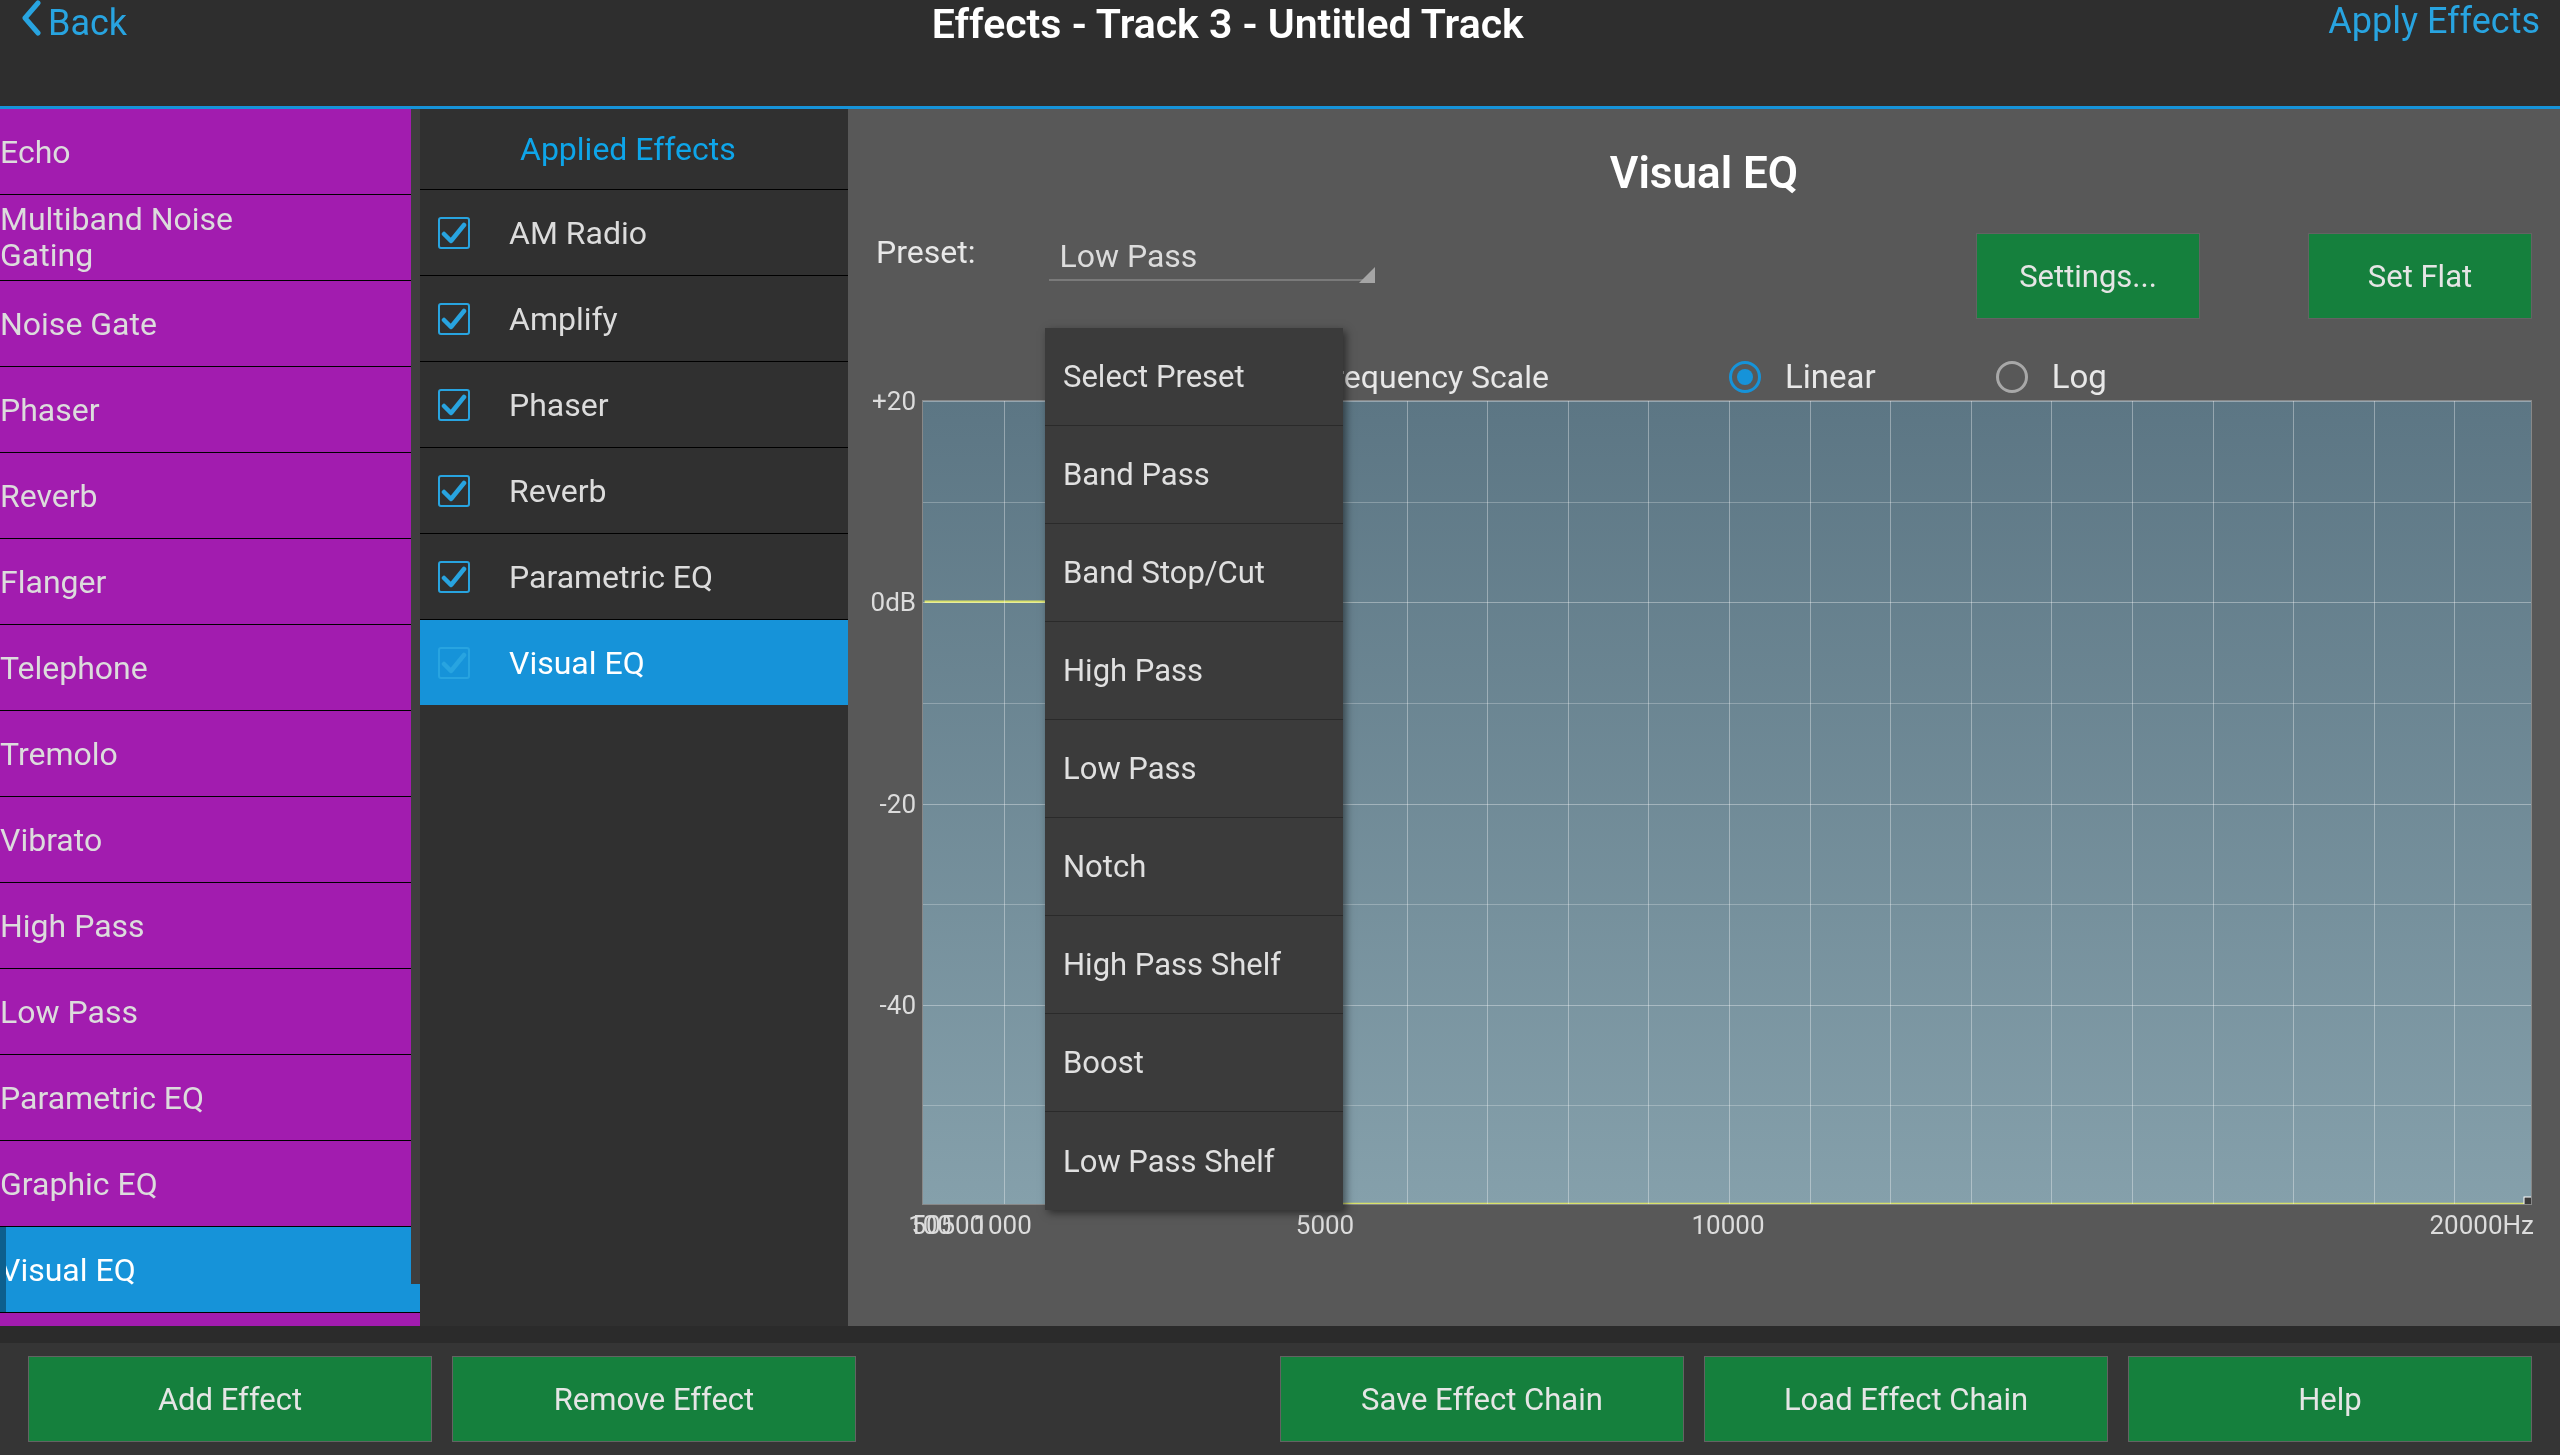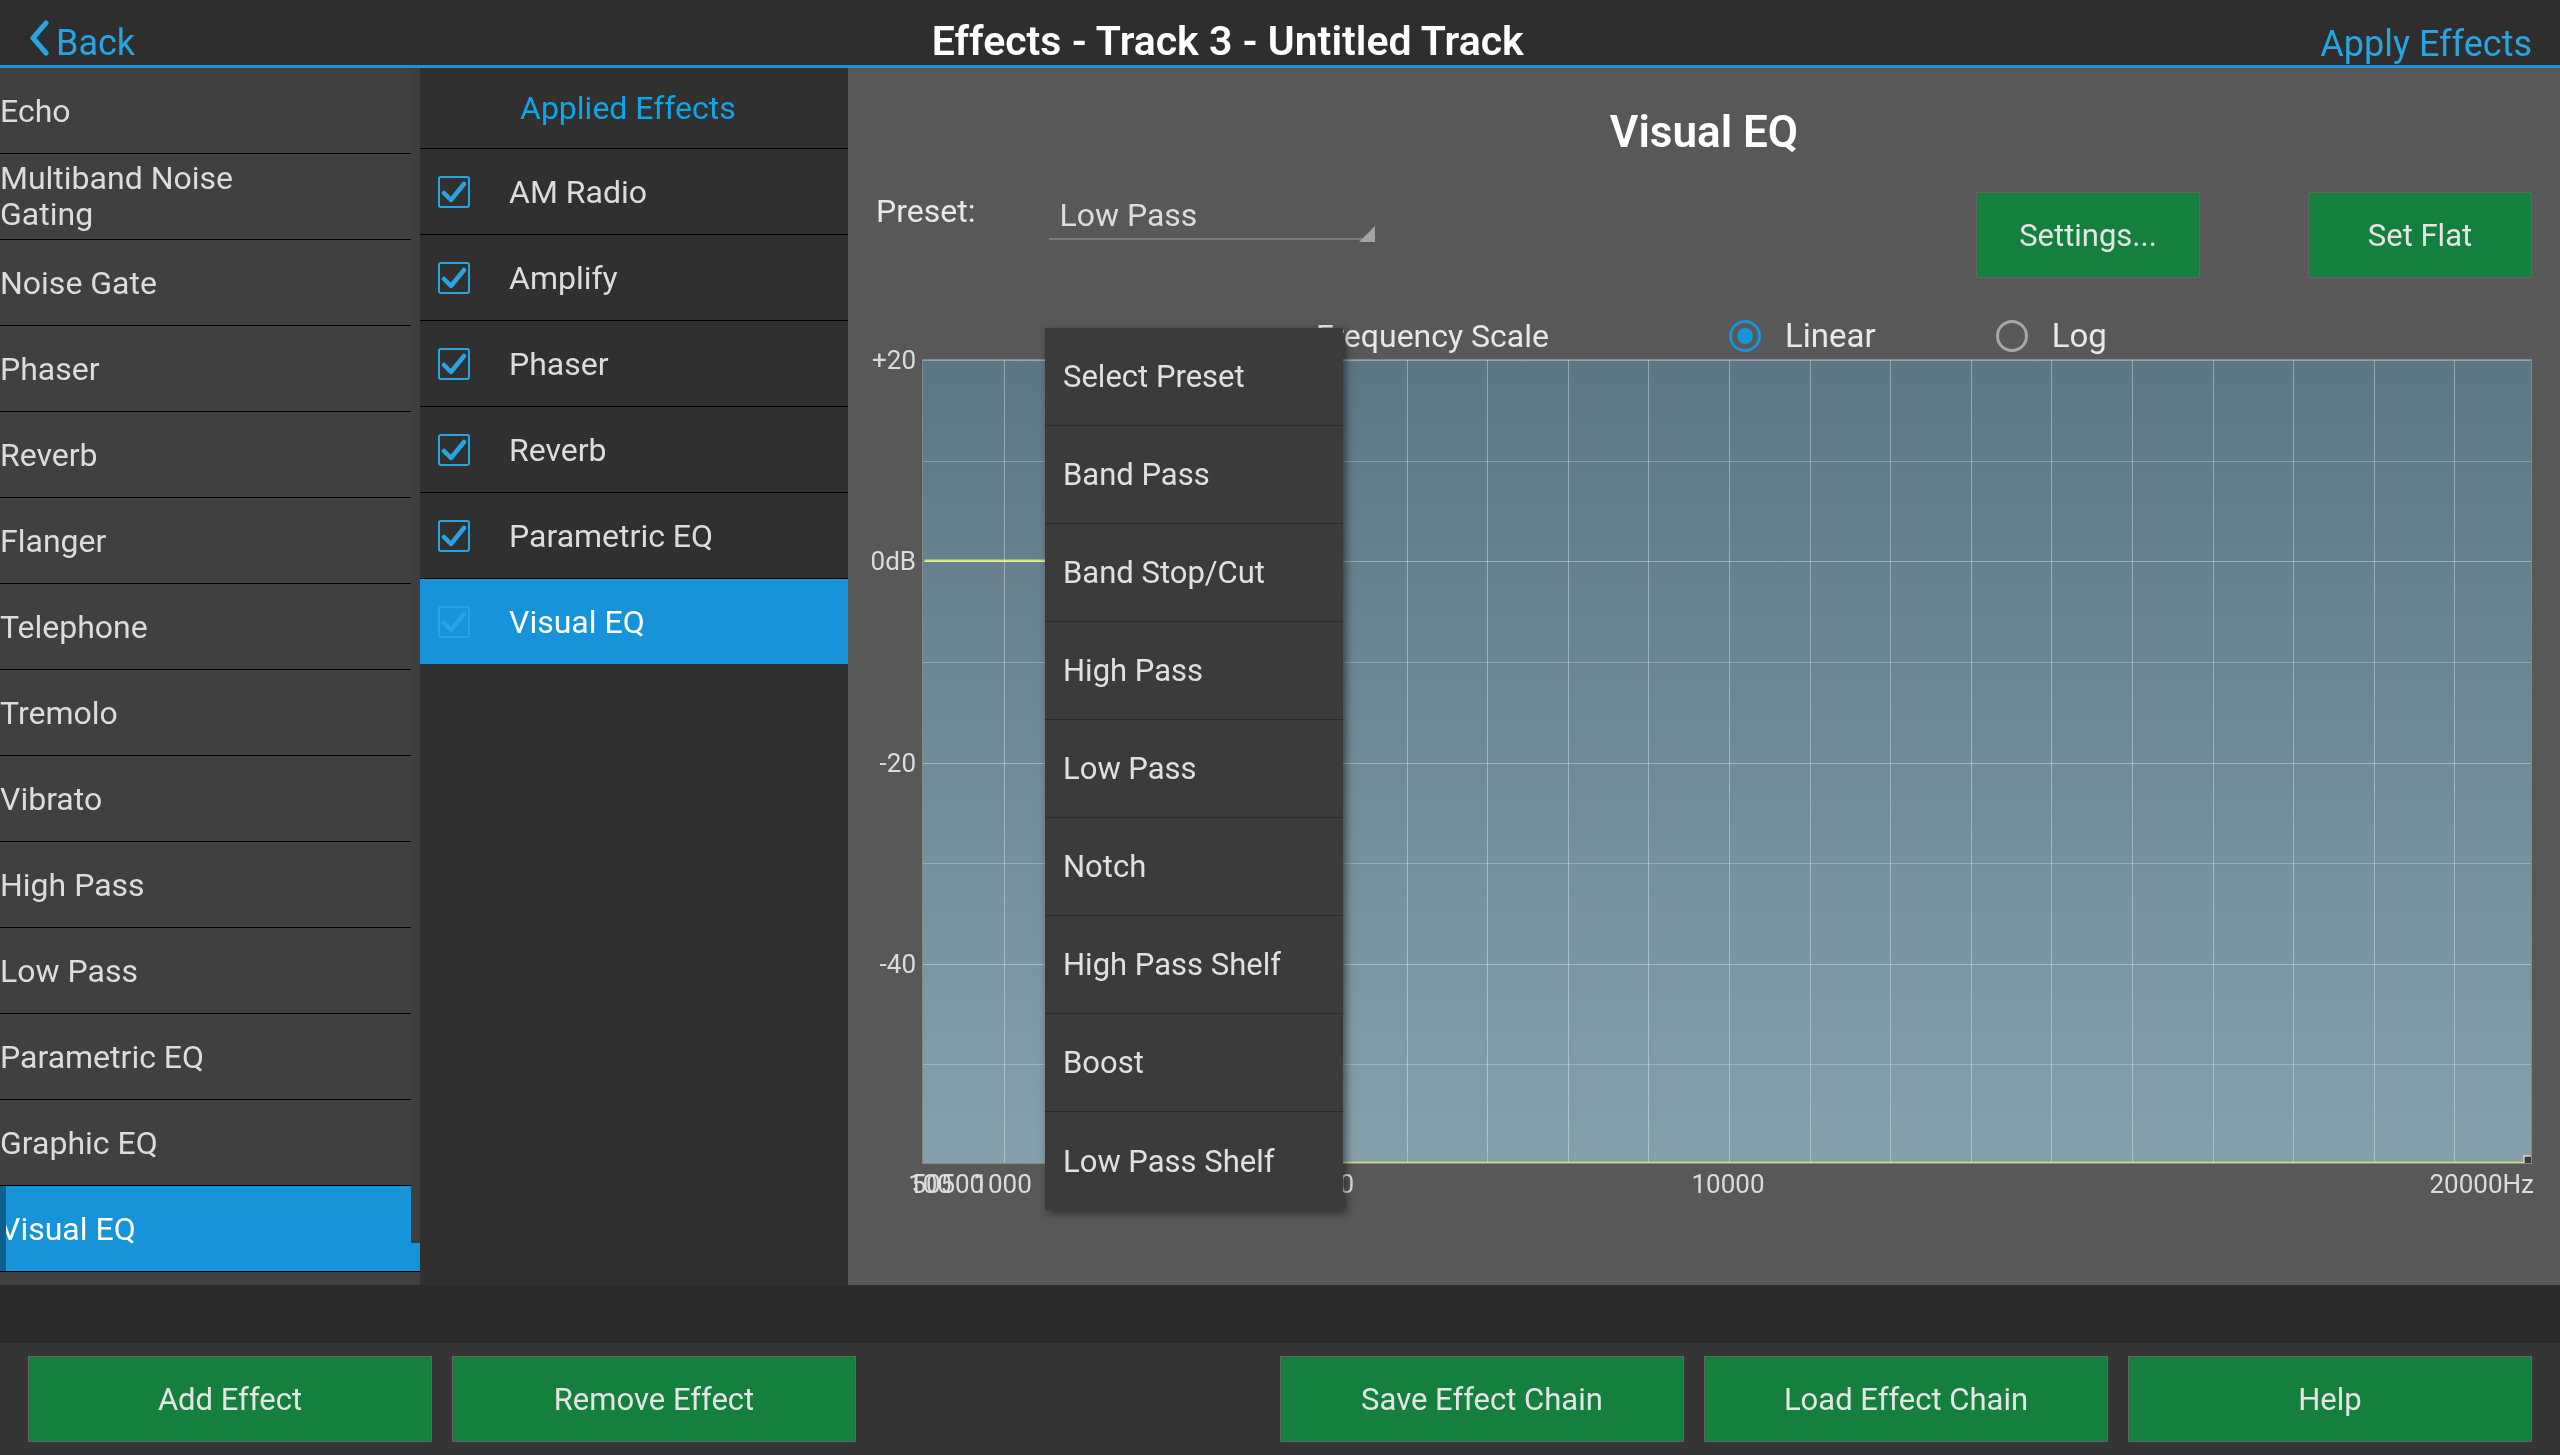--- a/index.html
+++ b/index.html
@@ -1,25 +1,25 @@
 <!DOCTYPE html>
 <html><head>
 <meta charset="utf-8">
 <style>
 *{box-sizing:border-box;margin:0;padding:0;font-family:-apple-system,BlinkMacSystemFont,"Segoe UI",Roboto,sans-serif}
 html,body{width:2560px;height:1455px;background:#2b2b2b;color:#fff;overflow:hidden;position:relative}
 
-.topbar{height:68px;background:#2e2e2e;border-bottom:3px solid #1693d9;display:flex;align-items:flex-end;justify-content:space-between;padding:0 28px}
+.topbar{height:109px;background:#2e2e2e;border-bottom:3px solid #1693d9;display:flex;align-items:flex-start;justify-content:space-between;padding:0 20px}
 .back-btn{display:flex;align-items:center;gap:6px;color:#28a4e0;font-size:36px;cursor:pointer}
 .back-chev{width:22px;height:36px;display:inline-block}
 .title-text{color:#fff;font-size:41px;font-weight:600}
 .apply-btn{color:#28a4e0;font-size:36px;cursor:pointer}
 
 .main{display:flex;height:calc(1455px - 98px - 140px);width:100%}
-.sidebar{width:420px;background:#404040;position:relative;display:flex;flex-direction:column}
+.sidebar{width:420px;background:#a21caf;position:relative;display:flex;flex-direction:column}
 .sidebar-list{flex:1;overflow:hidden}
 .sidebar-item{height:86px;border-bottom:1px solid #000;display:flex;align-items:center;padding-left:0px;color:#dcdcdc;font-size:32px;cursor:pointer;position:relative}
 .sidebar-item.selected{background:#1693d9;color:#fff}
 .sidebar-item.selected .sel-bar{position:absolute;left:0;top:0;bottom:0;width:6px;background:#0d5f8d}
 .sidebar-sub{font-size:32px;line-height:1.1}
 .scroll-indicator{position:absolute;top:0;right:0;width:9px;height:1175px;background:#3e3e3e}
 
 .applied-col{width:428px;background:#303030;display:flex;flex-direction:column}
 .applied-header{height:80px;display:flex;align-items:center;padding-left:100px;color:#0ea5e9;font-size:32px}
 .applied-item{height:86px;border-top:1px solid #000;display:flex;align-items:center;padding-left:18px;gap:39px;color:#dcdcdc;font-size:32px;cursor:pointer}

